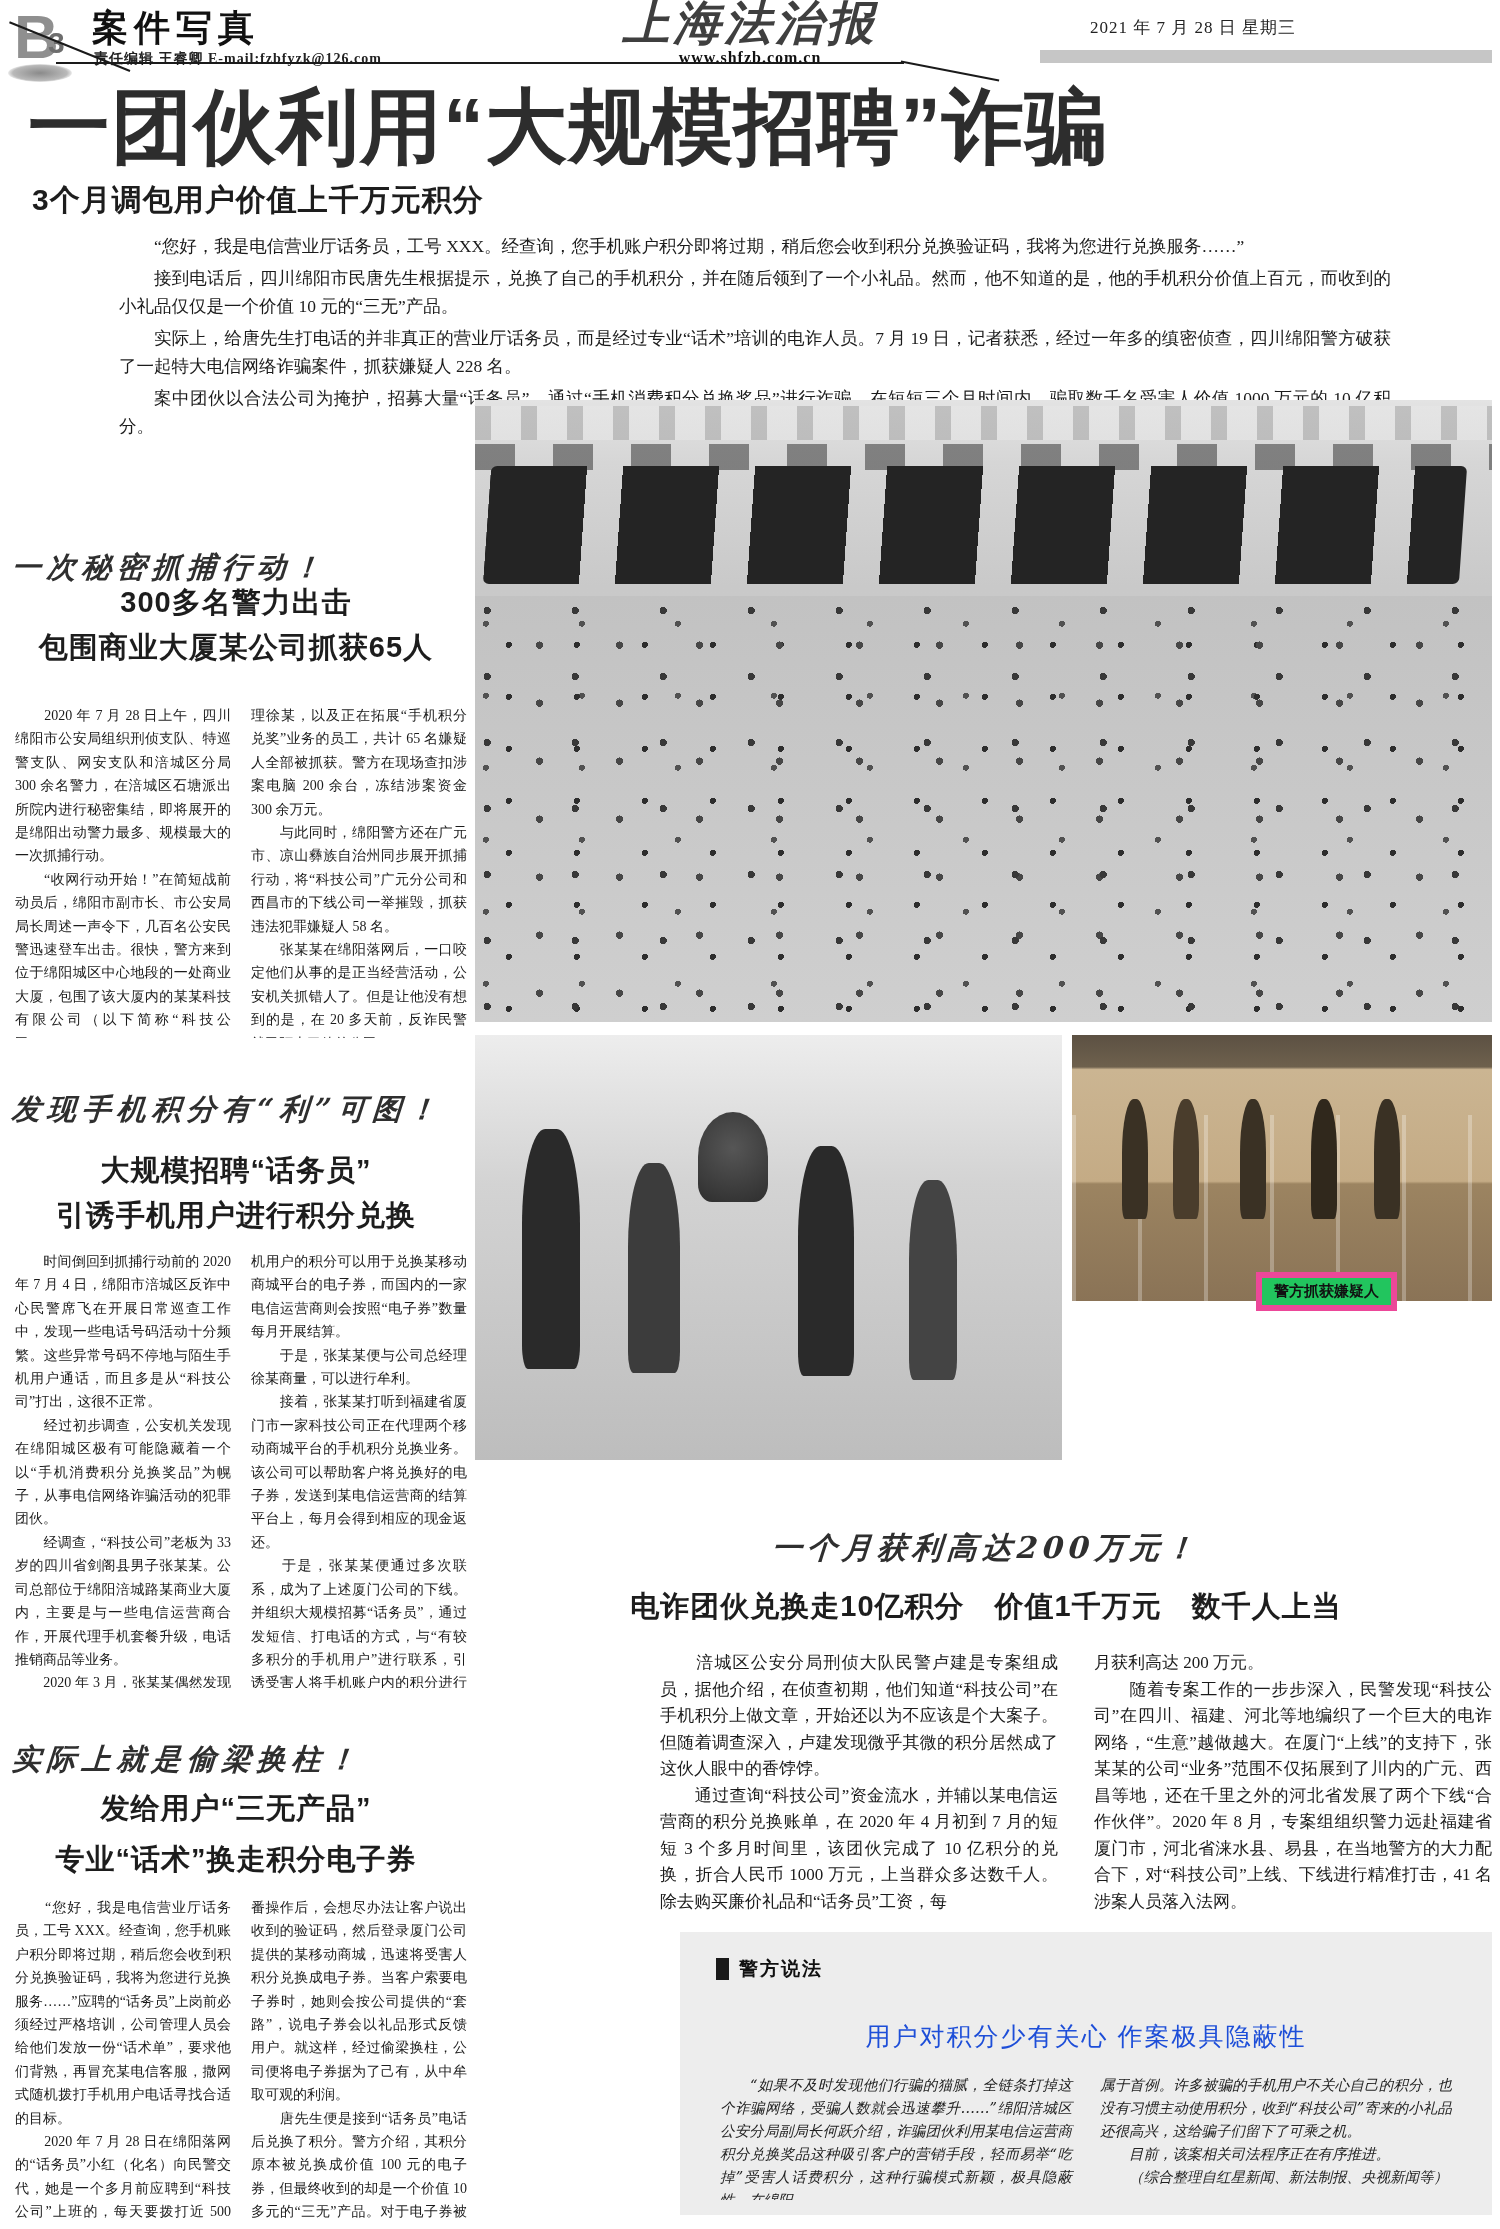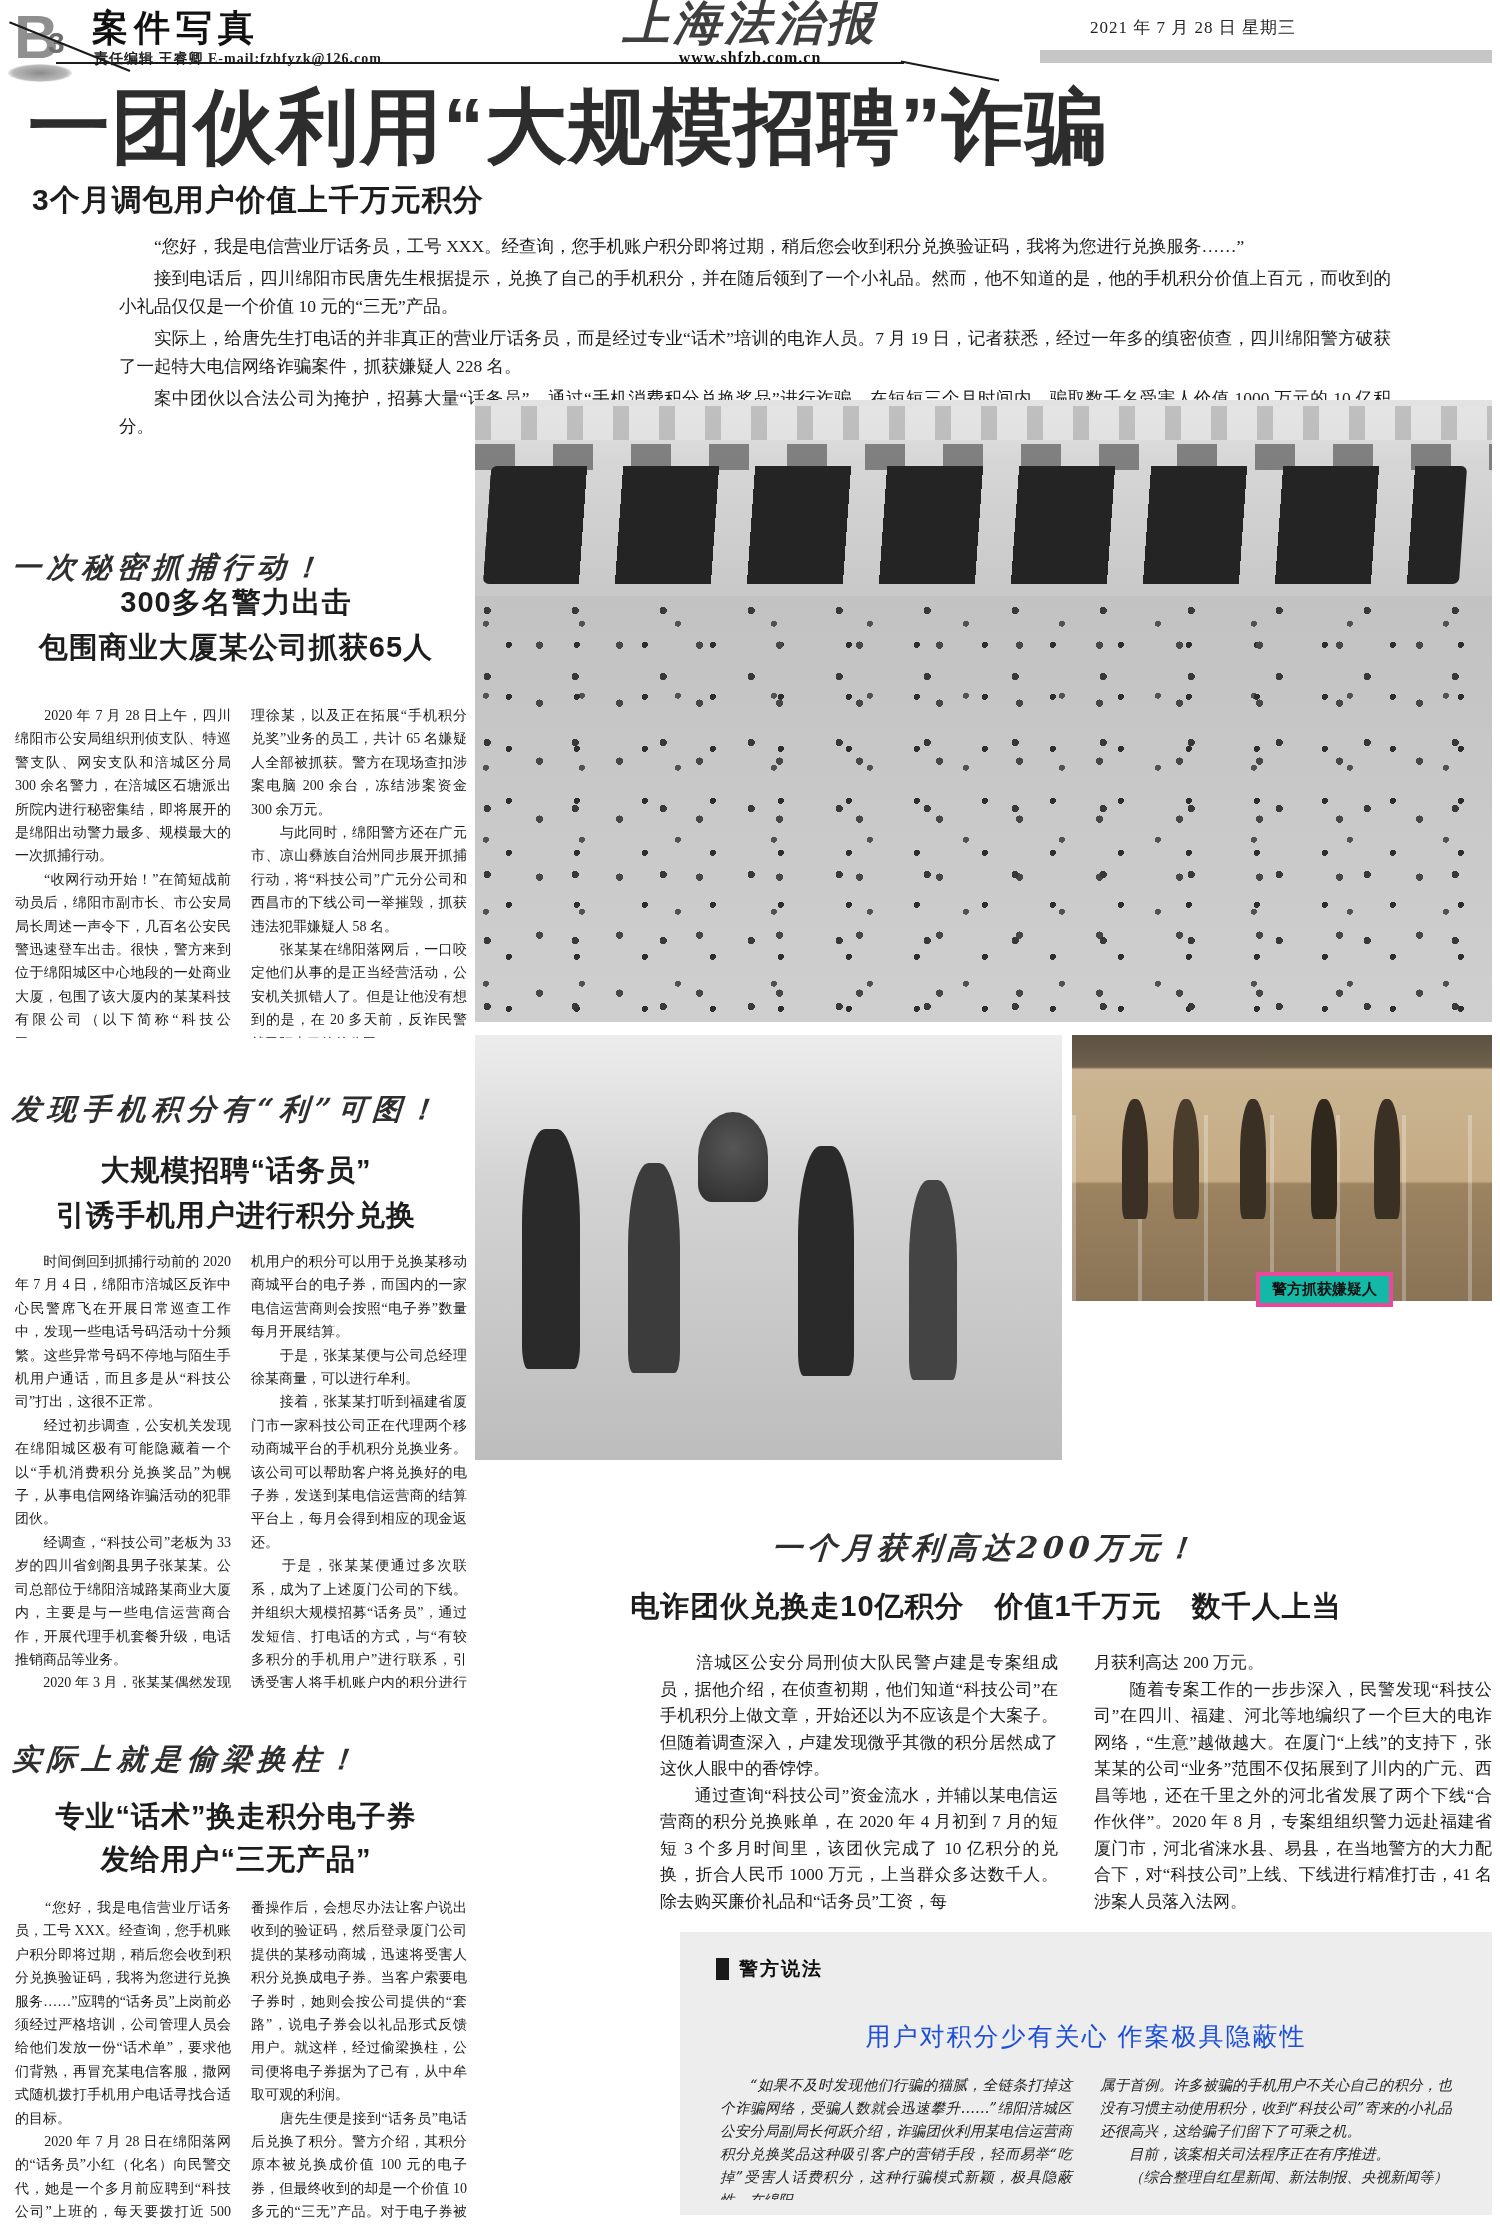--- a/index.html
+++ b/index.html
@@ -77,21 +77,21 @@
   .p2-c{left:55%;top:26%;width:56px;height:230px;}
   .p2-d{left:74%;top:34%;width:48px;height:200px;background:#444;}
   .p2-plant{position:absolute;left:38%;top:18%;width:70px;height:90px;border-radius:50% 50% 20% 20%;
         background:radial-gradient(circle at 50% 40%,#565656,#2e2e2e);}
   .photo3{left:1072px;top:1035px;width:420px;height:266px;
         background:linear-gradient(180deg,#5c5143 0%,#6e614d 12%,#cbb592 13%,#c4ab85 55%,#9c8461 56%,#8a7356 100%);}
   .p3-cubicles{position:absolute;left:0;top:30%;width:100%;height:70%;
         background:repeating-linear-gradient(90deg,rgba(255,255,255,.28) 0 4px,rgba(0,0,0,0) 4px 66px);}
   .p3-fig{position:absolute;top:24%;width:26px;height:120px;border-radius:45% 45% 12% 12%;background:#3a3124;}
   .p3-f1{left:12%;} .p3-f2{left:24%;background:#4a3d2c;} .p3-f3{left:40%;} .p3-f4{left:57%;background:#30281c;} .p3-f5{left:72%;}
-  .photo-caption{position:absolute;left:1256px;top:1272px;background:#14b8a6;border:4px solid #ec4899;
+  .photo-caption{position:absolute;left:1256px;top:1272px;background:#22c55e;border:6px solid #ec4899;
         padding:4px 12px;font-family:"Liberation Sans","DejaVu Sans",sans-serif;font-size:15px;font-weight:bold;color:#111;}
 
   
   .s4-head{position:absolute;left:480px;top:1528px;width:1012px;text-align:center;}
   .s4-kicker{display:inline-block;font-size:30px;font-weight:bold;font-style:italic;
         font-family:"DejaVu Serif","Liberation Serif",serif;letter-spacing:5px;color:#2f2f2f;transform:skewX(-4deg);}
   .s4-sub{margin-top:18px;font-family:"Liberation Sans","DejaVu Sans",sans-serif;
         font-size:29px;font-weight:bold;color:#1d1d1d;letter-spacing:1px;}
   .s4-body{position:absolute;left:660px;top:1650px;width:832px;height:260px;display:flex;
         justify-content:space-between;overflow:hidden;text-align:justify;}
@@ -193,22 +193,22 @@
 　　2020 年 3 月，张某某偶然发现手</div>
       <div class="lcol">机用户的积分可以用于兑换某移动商城平台的电子券，而国内的一家电信运营商则会按照“电子券”数量每月开展结算。
 　　于是，张某某便与公司总经理徐某商量，可以进行牟利。
 　　接着，张某某打听到福建省厦门市一家科技公司正在代理两个移动商城平台的手机积分兑换业务。该公司可以帮助客户将兑换好的电子券，发送到某电信运营商的结算平台上，每月会得到相应的现金返还。
 　　于是，张某某便通过多次联系，成为了上述厦门公司的下线。并组织大规模招募“话务员”，通过发短信、打电话的方式，与“有较多积分的手机用户”进行联系，引诱受害人将手机账户内的积分进行兑换。</div>
     </div>
   </div>
 
   <div class="lsec s3">
     <div class="kicker">实际上就是偷梁换柱！</div>
+    <div class="subhead h2">发给用户“三无产品”</div>
     <div class="subhead h1">专业“话术”换走积分电子券</div>
-    <div class="subhead h2">发给用户“三无产品”</div>
     <div class="lbody">
       <div class="lcol">　　“您好，我是电信营业厅话务员，工号 XXX。经查询，您手机账户积分即将过期，稍后您会收到积分兑换验证码，我将为您进行兑换服务……”应聘的“话务员”上岗前必须经过严格培训，公司管理人员会给他们发放一份“话术单”，要求他们背熟，再冒充某电信客服，撒网式随机拨打手机用户电话寻找合适的目标。
 　　2020 年 7 月 28 日在绵阳落网的“话务员”小红（化名）向民警交代，她是一个多月前应聘到“科技公司”上班的，每天要拨打近 500 个电话，诱使客户用话费积分兑换礼品。她一</div>
       <div class="lcol">番操作后，会想尽办法让客户说出收到的验证码，然后登录厦门公司提供的某移动商城，迅速将受害人积分兑换成电子券。当客户索要电子券时，她则会按公司提供的“套路”，说电子券会以礼品形式反馈用户。就这样，经过偷梁换柱，公司便将电子券据为了己有，从中牟取可观的利润。
 　　唐先生便是接到“话务员”电话后兑换了积分。警方介绍，其积分原本被兑换成价值 100 元的电子券，但最终收到的却是一个价值 10 多元的“三无”产品。对于电子券被调包，他则完全不知情。</div>
     </div>
   </div>
 
   <div class="s4-head">
     <div class="s4-kicker">一个月获利高达200万元！</div>

